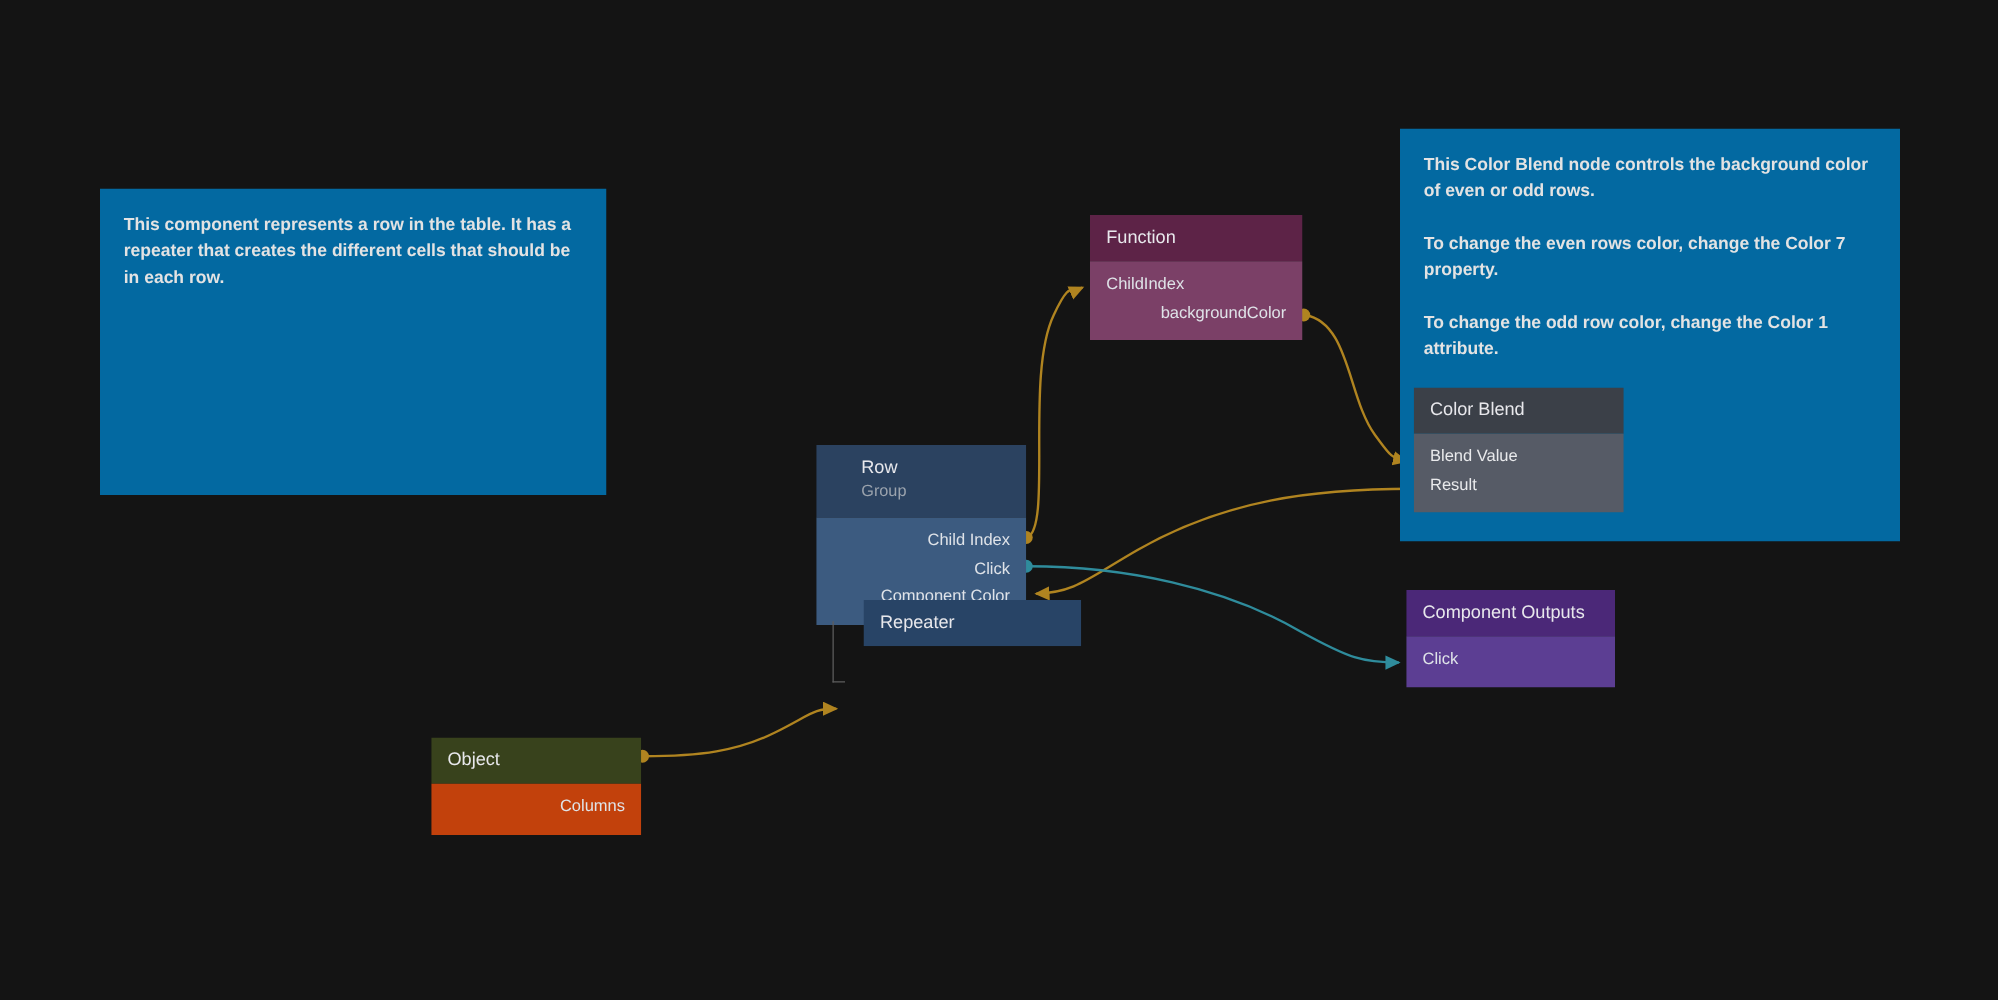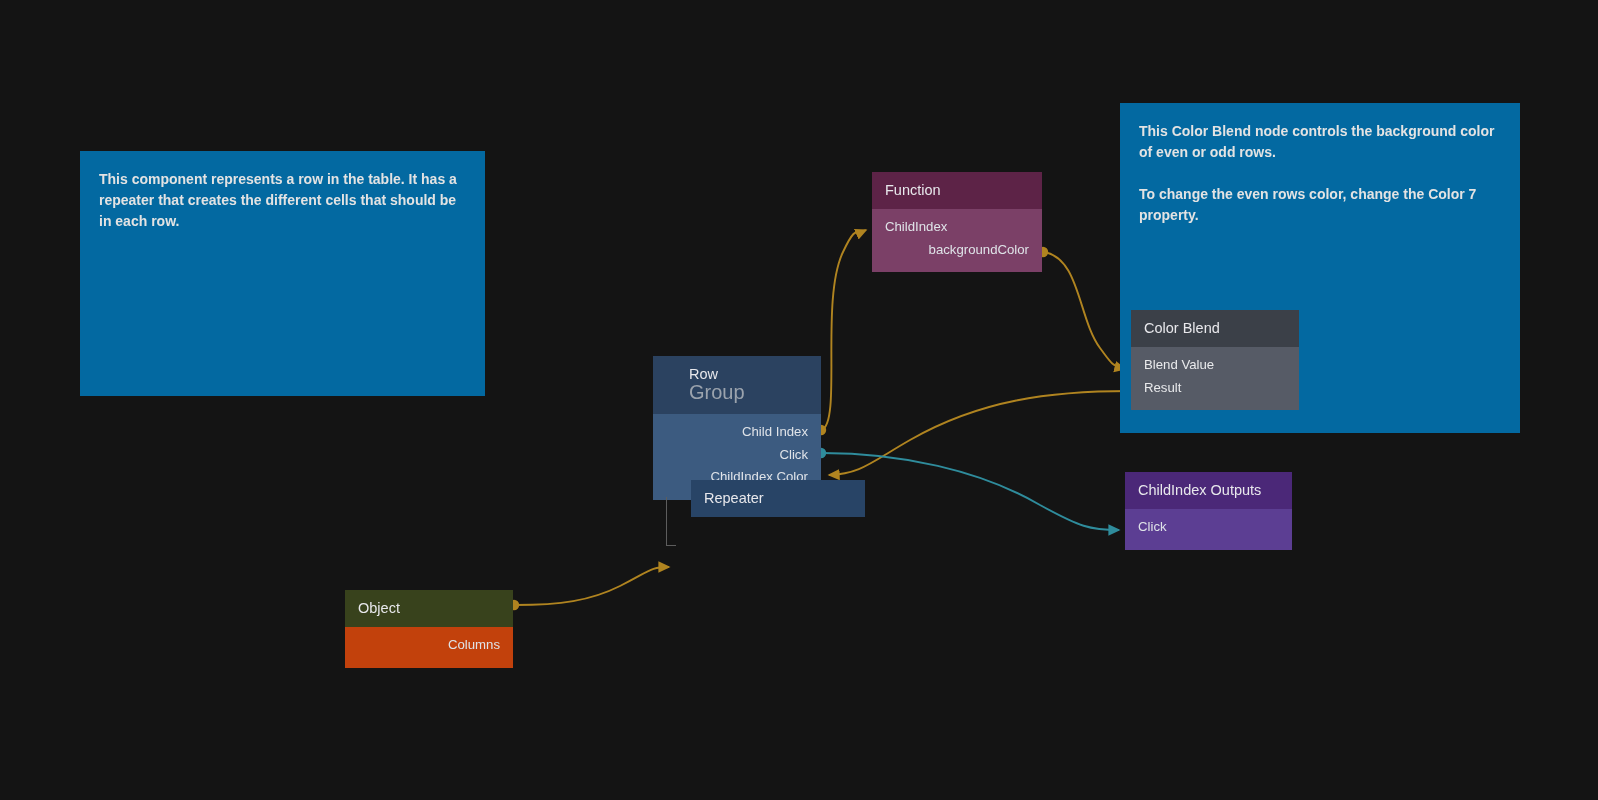--- a/index.html
+++ b/index.html
@@ -46,21 +46,21 @@
   }
   .node-header {
     padding: 9px 13px 10px 13px;
     font-size: 14.5px;
     color: #e8e8ec;
     line-height: 18px;
   }
   .node-subtitle {
     display: block;
     color: #9ba3ad;
-    font-size: 20px;
+    font-size: 13px;
     line-height: 19px;
   }
   .node-body {
     padding: 7px 0 11px 0;
   }
   .port {
     position: relative;
     font-size: 13.2px;
     color: #dfe3e8;
     line-height: 22.5px;
@@ -153,20 +153,21 @@
     </g>
   </svg>
 
   <div class="note" style="left:80px; top:135px; width:405px; height:245px;margin-top:16px;">
     <p>This component represents a row in the table. It has a repeater that creates the different cells that should be in each row.</p>
   </div>
 
   <div class="note" style="left:1120px; top:103px; width:400px; height:330px;">
     <p>This Color Blend node controls the background color of even or odd rows.</p>
     <p class="gap">To change the even rows color, change the Color 7 property.</p>
+    <p class="gap">To change the odd row color, change the Color 1 attribute.</p>
   </div>
 
   <div class="node n-fn">
     <div class="node-header">
       <span>Function</span>
     </div>
     <div class="node-body">
       <div class="port in">
         <span>ChildIndex</span>
       </div>
@@ -196,21 +197,21 @@
       <span class="node-subtitle">Group</span>
     </div>
     <div class="node-body">
       <div class="port out">
         <span>Child Index</span>
       </div>
       <div class="port out">
         <span>Click</span>
       </div>
       <div class="port out">
-        <span>ChildIndex Color</span>
+        <span>Component Color</span>
       </div>
     </div>
   </div>
 
   <div class="bracket"></div>
 
   <div class="node n-rep">
     <div class="node-header">
       <span>Repeater</span>
     </div>
@@ -222,21 +223,21 @@
     </div>
     <div class="node-body">
       <div class="port out">
         <span>Columns</span>
       </div>
     </div>
   </div>
 
   <div class="node n-out">
     <div class="node-header">
-      <span>ChildIndex Outputs</span>
+      <span>Component Outputs</span>
     </div>
     <div class="node-body">
       <div class="port in">
         <span>Click</span>
       </div>
     </div>
   </div>
 
 </div>
 

